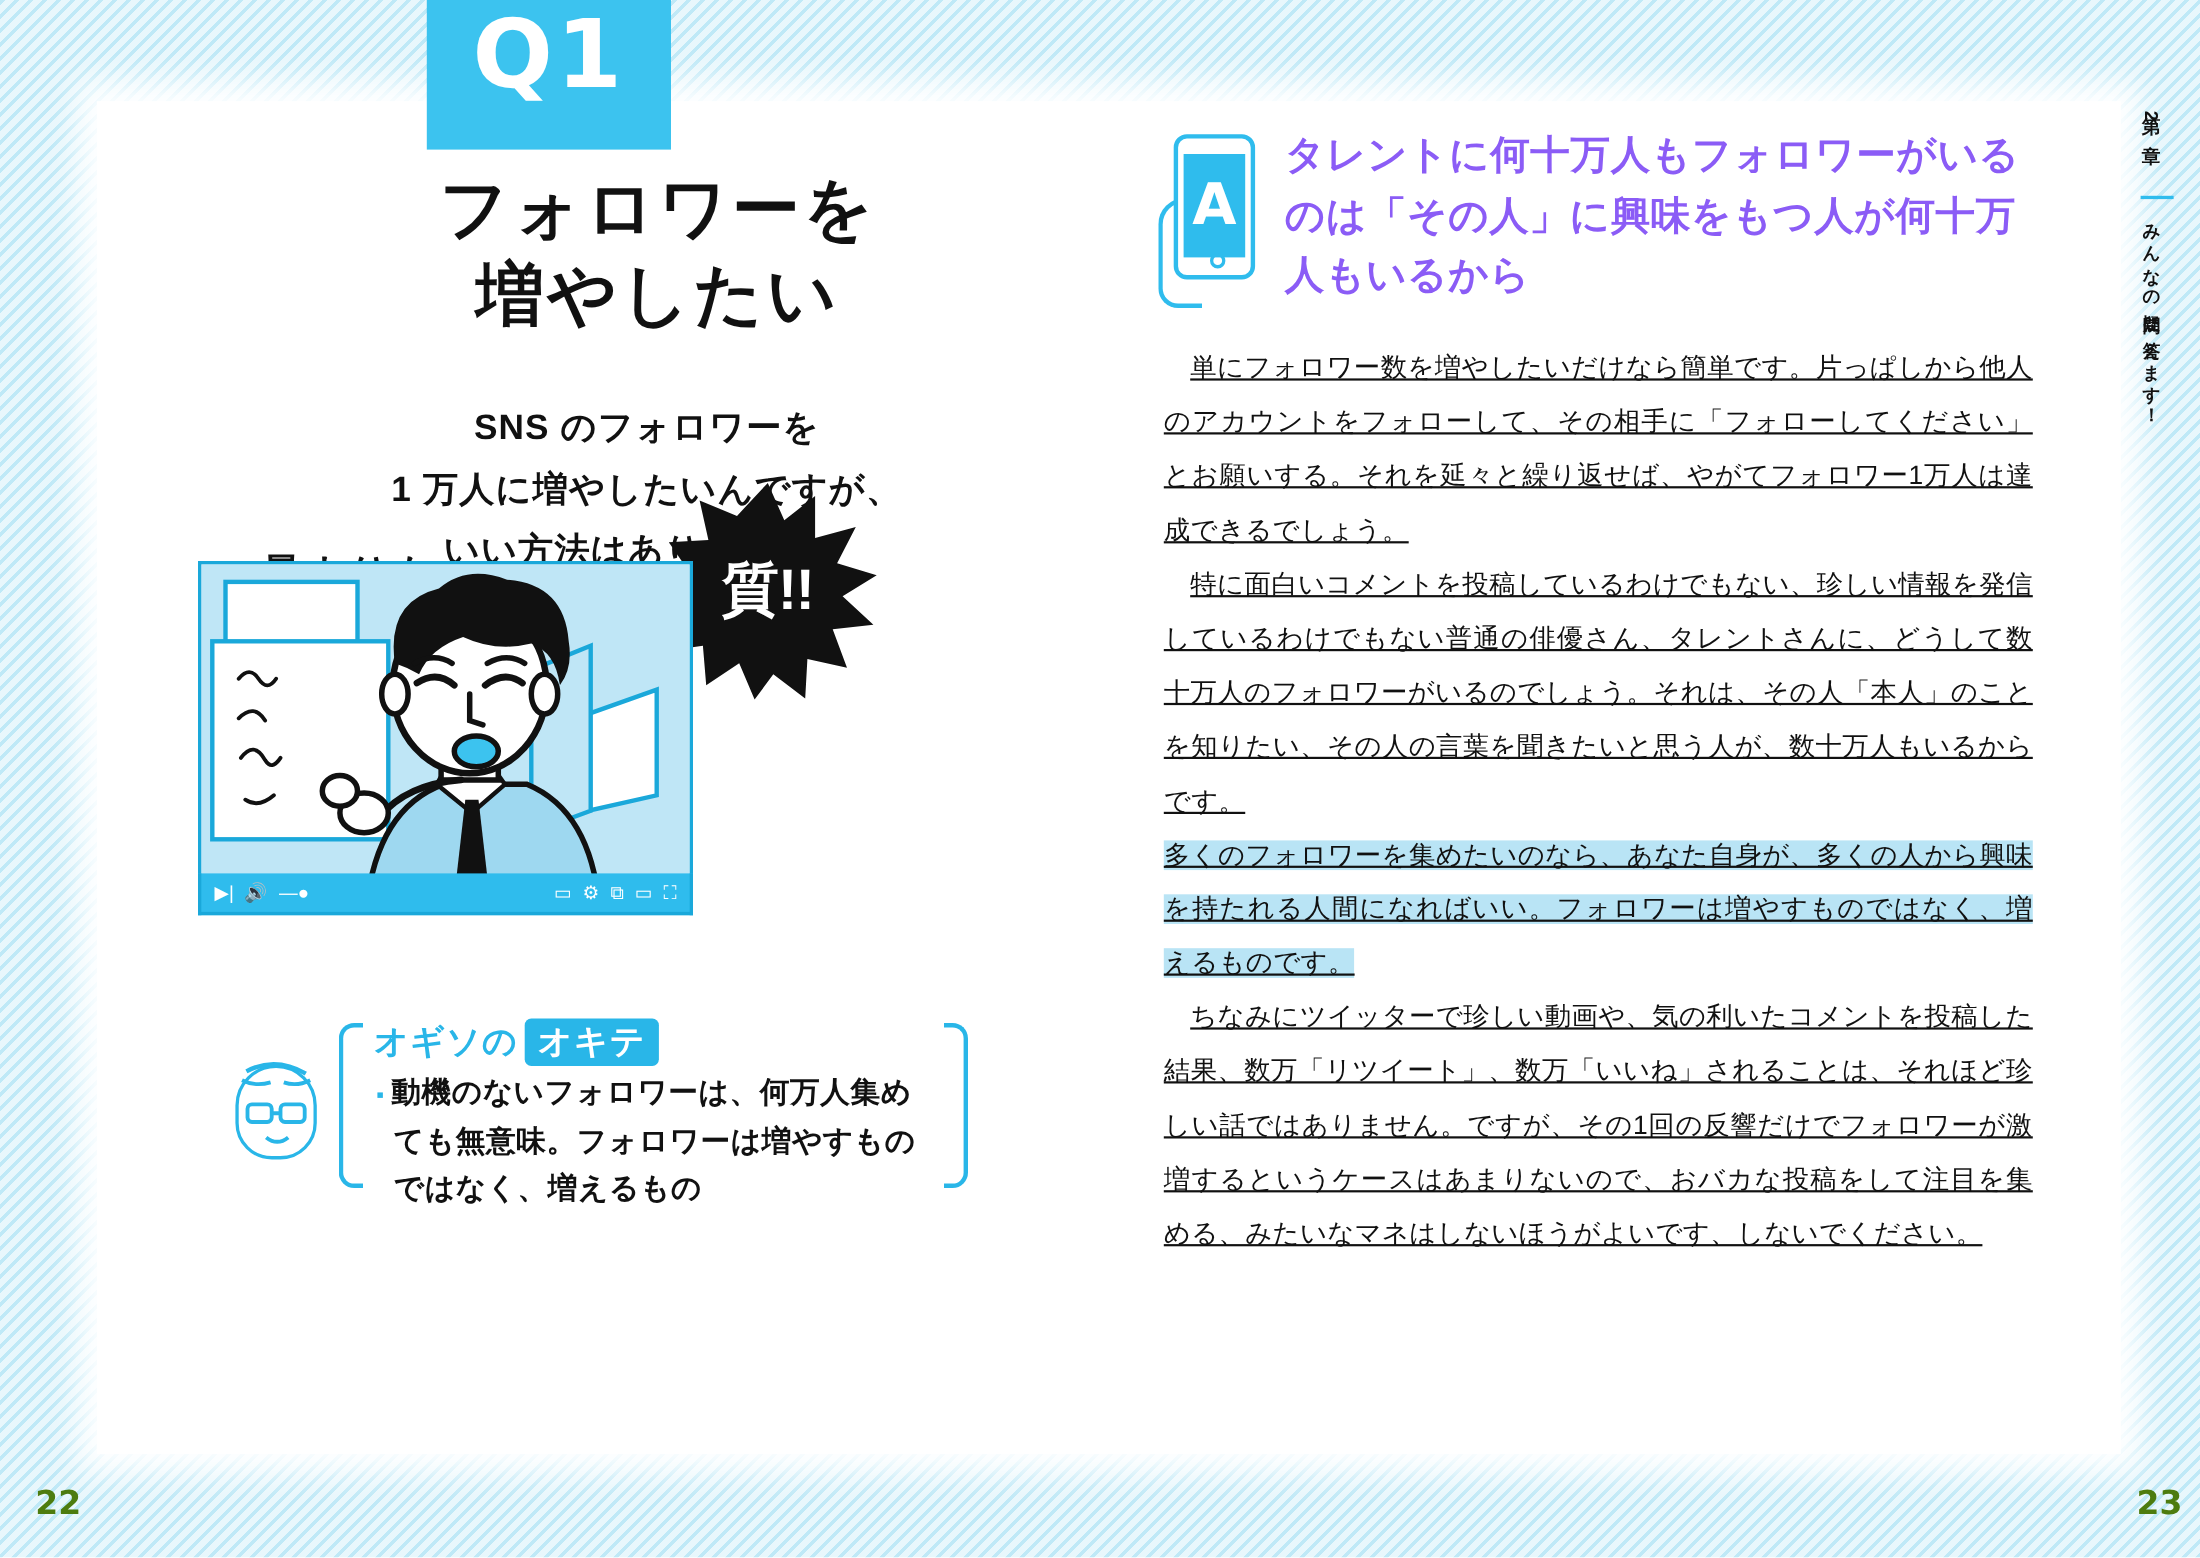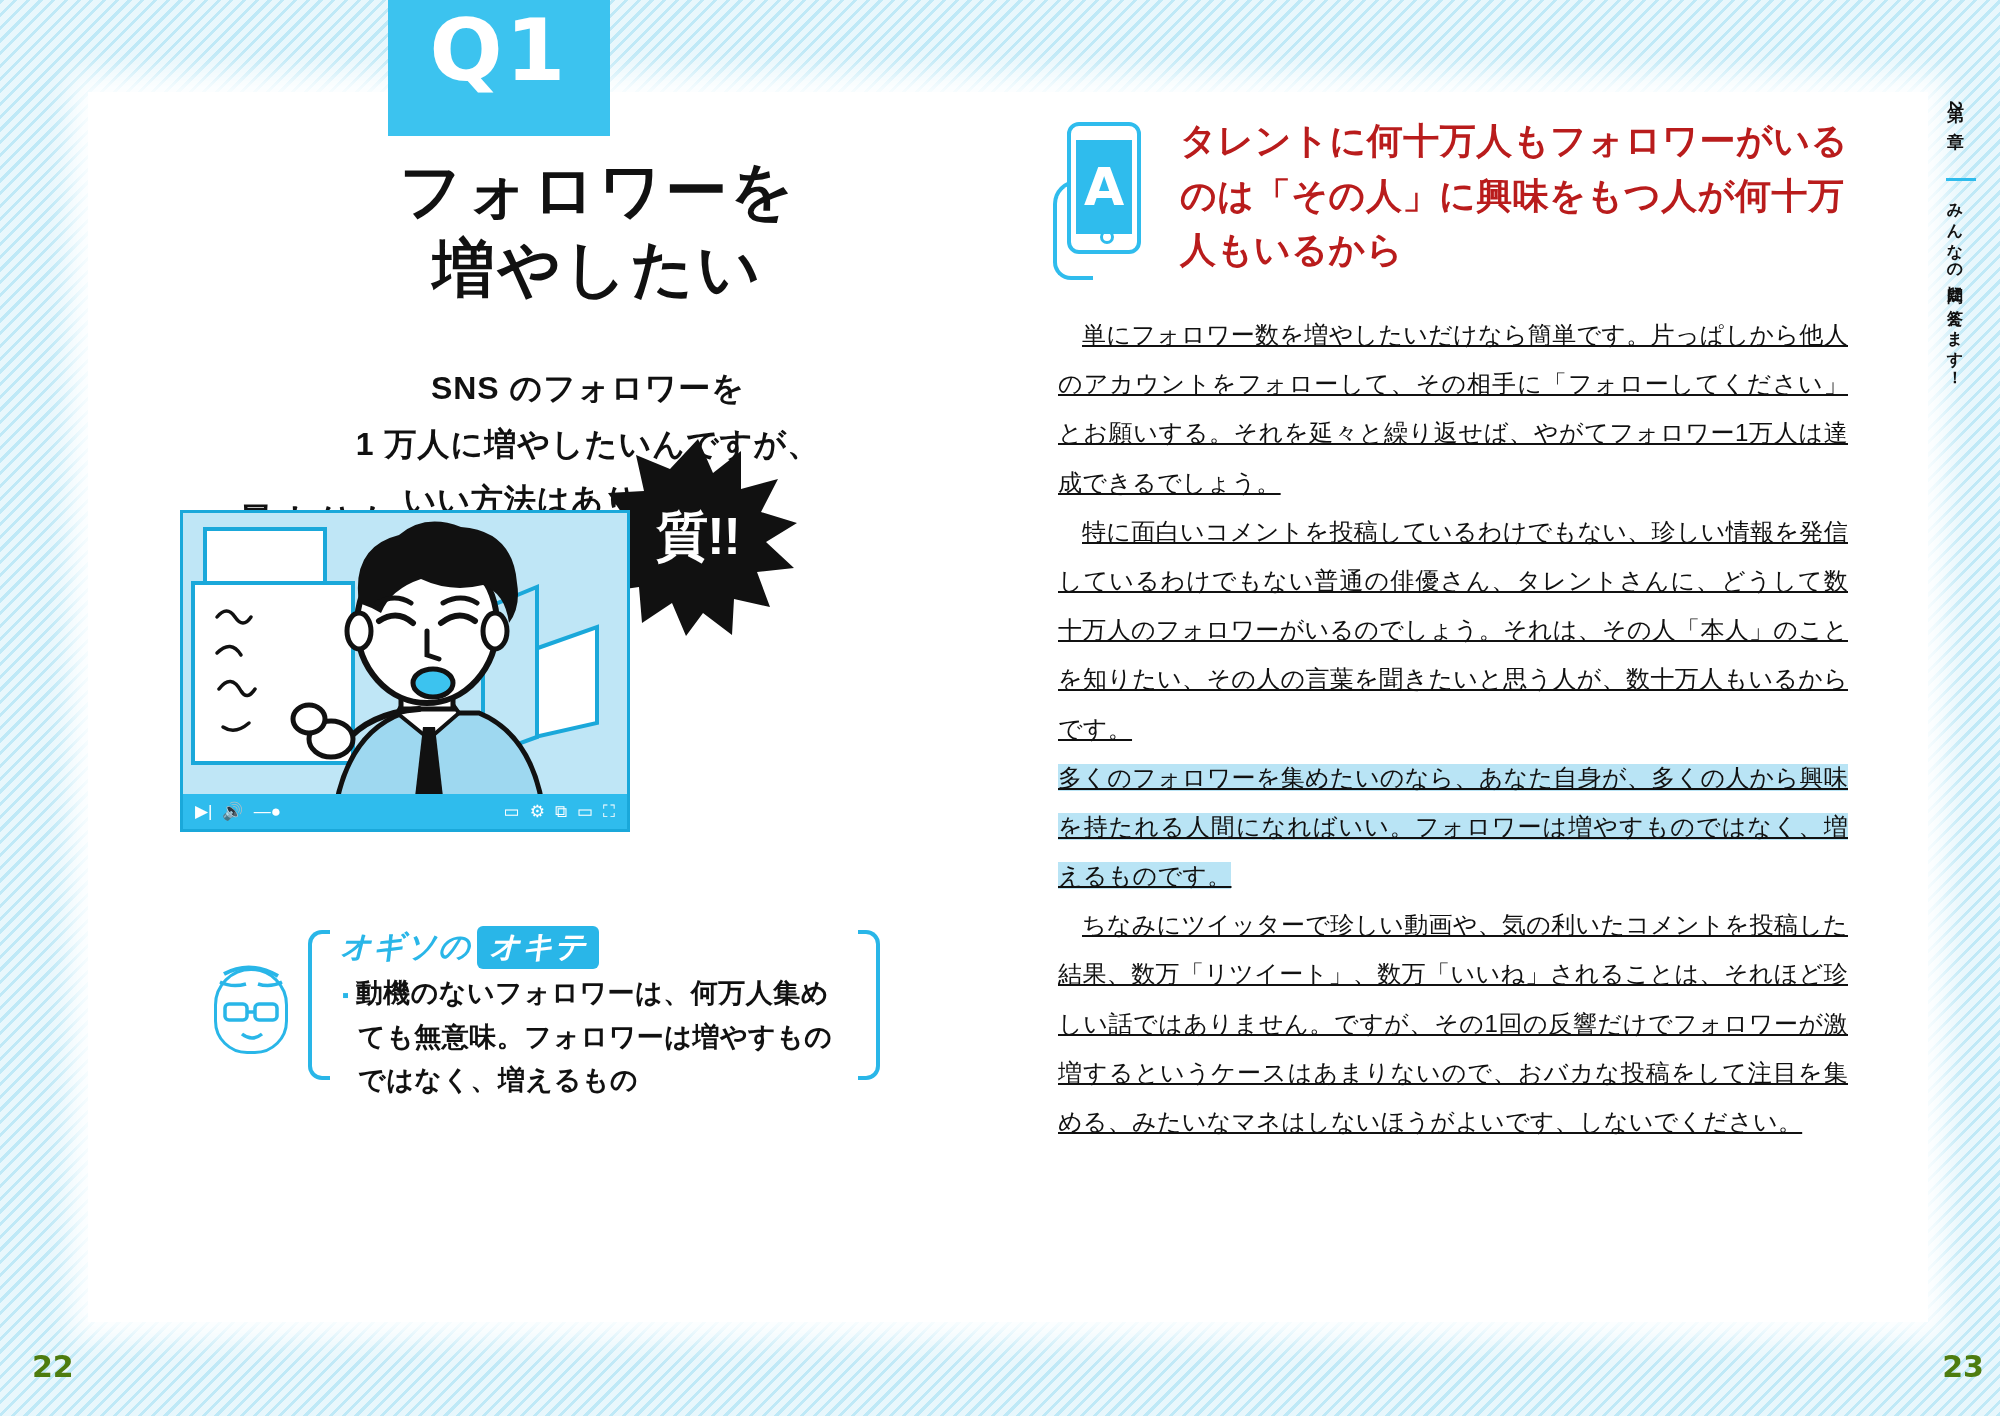--- a/index.html
+++ b/index.html
@@ -154,21 +154,20 @@
   #okite-brace-r { left: 650px; border-left: none; border-radius: 0 14px 14px 0; }
 
   #okite-title {
     position: absolute;
     left: 132px; top: 4px;
     font-size: 31px;
     font-weight: bold;
     color: #29b6e8;
     letter-spacing: 1px;
     white-space: nowrap;
-    font-style: italic;
   }
   #okite-title .pill {
     background: #29b6e8;
     color: #ffffff;
     padding: 3px 12px 5px 12px;
     border-radius: 6px;
     margin-left: 6px;
   }
   #okite-body {
     position: absolute;
@@ -231,23 +230,22 @@
     border-radius: 24px 0 0 18px;
   }
 
   #answer-heading {
     position: absolute;
     left: 150px; top: 22px;
     width: 700px;
     font-size: 36px;
     line-height: 1.52;
     font-weight: bold;
-    color: #b91c1c;
+    color: #8b5cf6;
     letter-spacing: 0.5px;
-    margin-left: 12px;
   }
 
   #body-text {
     position: absolute;
     left: 40px; top: 218px;
     width: 790px;
     font-size: 24px;
     line-height: 2.05;
     color: #111111;
     letter-spacing: 0.3px;

